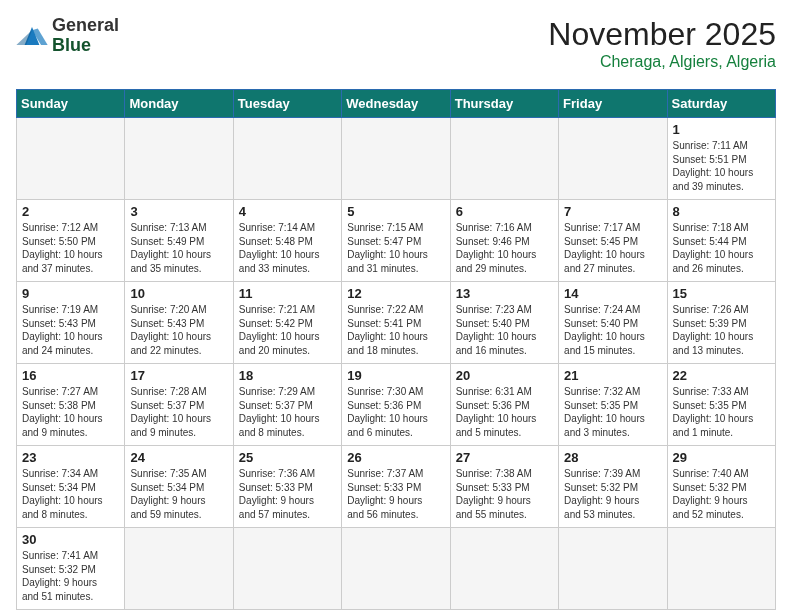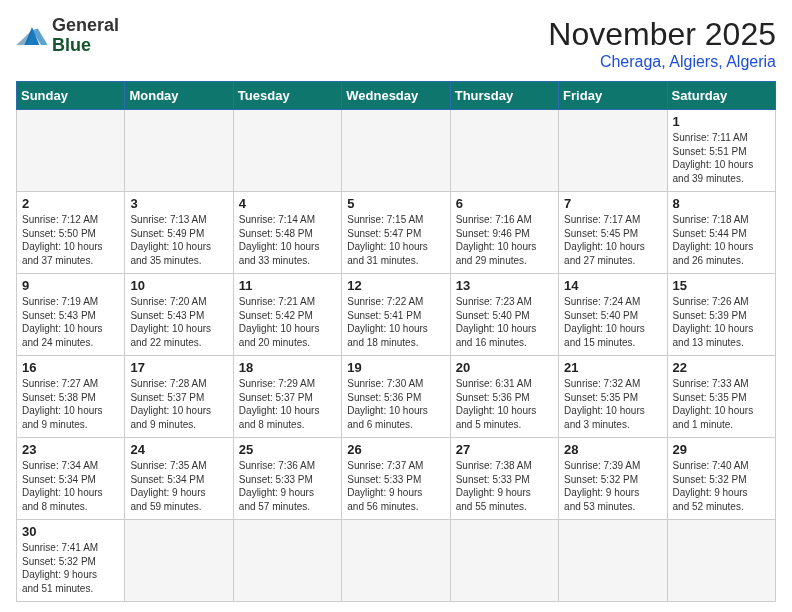--- a/index.html
+++ b/index.html
@@ -7,21 +7,21 @@
       font-family: Arial, sans-serif;
       background: #fff;
       width: 792px;
       min-height: 612px;
       padding: 16px;
     }
     .header {
       display: flex;
       justify-content: space-between;
       align-items: flex-start;
-      margin-bottom: 10px;
+      margin-bottom: 18px;
     }
     .logo {
       display: flex;
       align-items: center;
       gap: 4px;
     }
     .logo-text {
       font-size: 18px;
       font-weight: bold;
       color: #333;
@@ -38,21 +38,21 @@
       text-align: right;
     }
     .month-title {
       font-size: 32px;
       font-weight: normal;
       color: #222;
       text-align: right;
     }
     .location-title {
       font-size: 16px;
-      color: #1d4ed8;
+      color: #15803d;
     }
     .calendar {
       width: 100%;
       border-collapse: collapse;
       border: 1px solid #ccc;
     }
     .calendar th {
       background-color: #0f766e;
       color: #fff;
       font-size: 13px;

